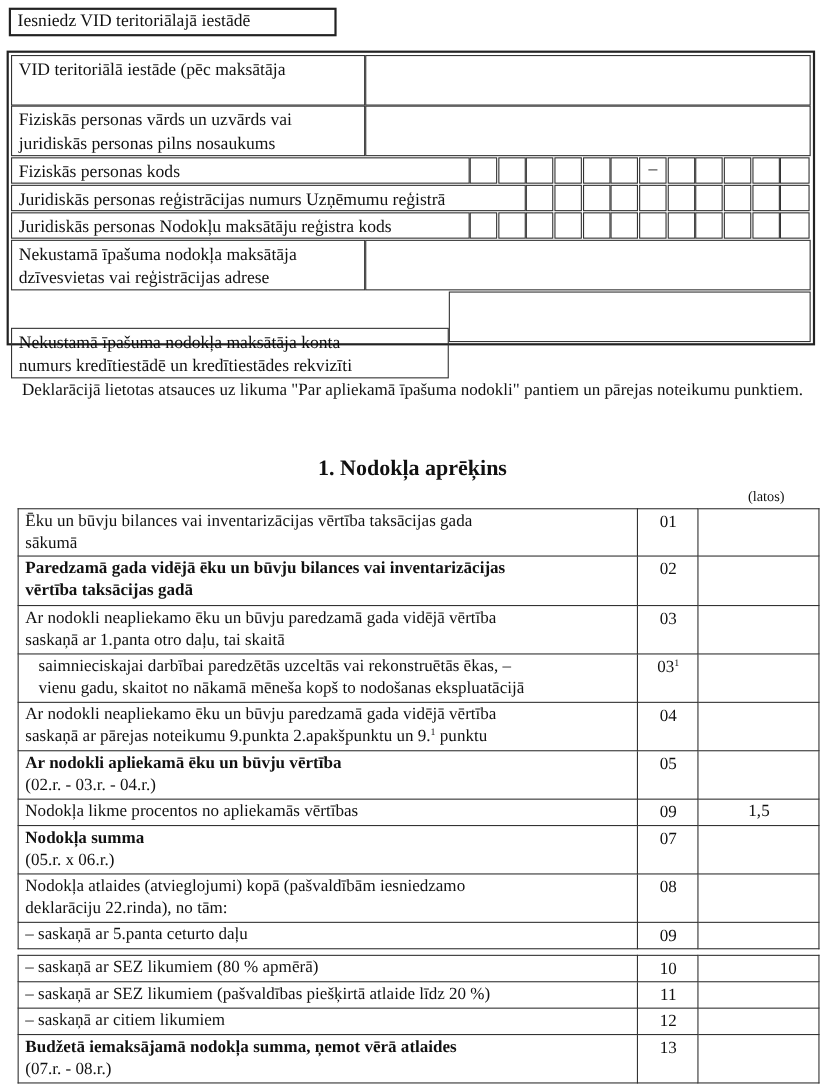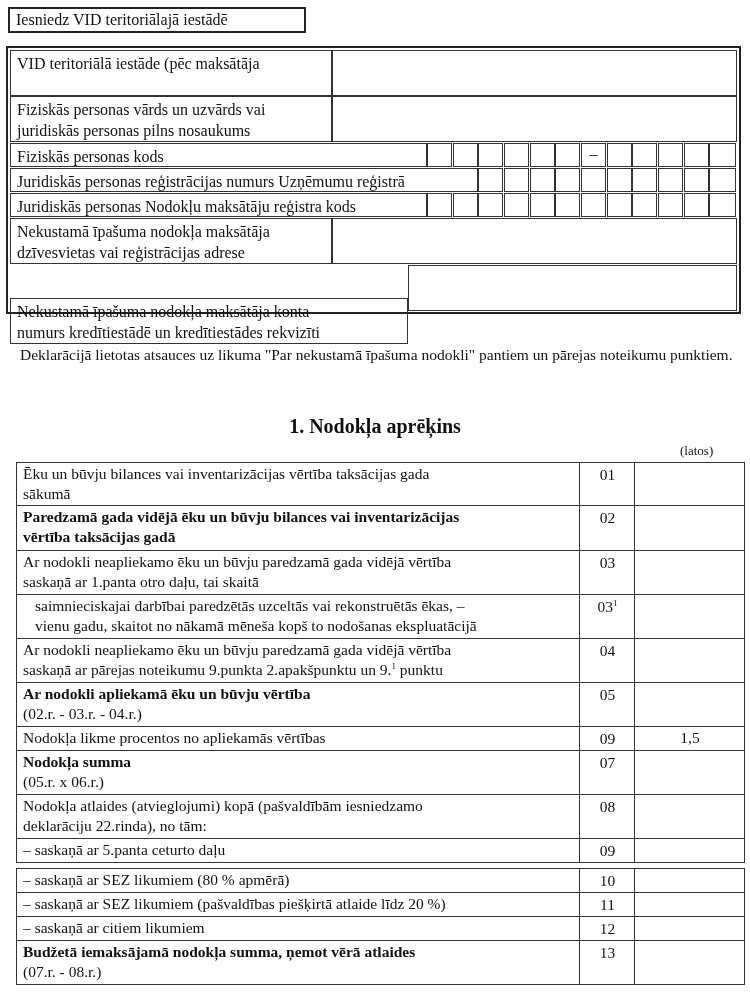--- a/index.html
+++ b/index.html
@@ -99,21 +99,21 @@
   </div>
   <div class="cell" style="left:324px;top:170px;width:405px;height:46px;"></div>
 
   <div class="cell lbl" style="left:2px;top:217px;width:398px;height:46px;margin-top:33px;">
     <div>Nekustamā īpašuma nodokļa maksātāja konta</div>
     <div>numurs kredītiestādē un kredītiestādes rekvizīti</div>
   </div>
   <div class="cell" style="left:400px;top:217px;width:329px;height:46px;"></div>
 </div>
 
-<div class="abs note">Deklarācijā lietotas atsauces uz likuma "Par nekustamā īpašuma nodokli" pantiem un pārejas noteikumu punktiem.</div>
+<div class="abs note">Deklarācijā lietotas atsauces uz likuma "Par apliekamā īpašuma nodokli" pantiem un pārejas noteikumu punktiem.</div>
 
 <div class="abs section-title">1. Nodokļa aprēķins</div>
 <div class="abs unit">(latos)</div>
 
 <table class="calc" style="top:462px;">
   <colgroup>
       <col style="width:563px">
       <col style="width:55px">
       <col style="width:110px">
     </colgroup>

